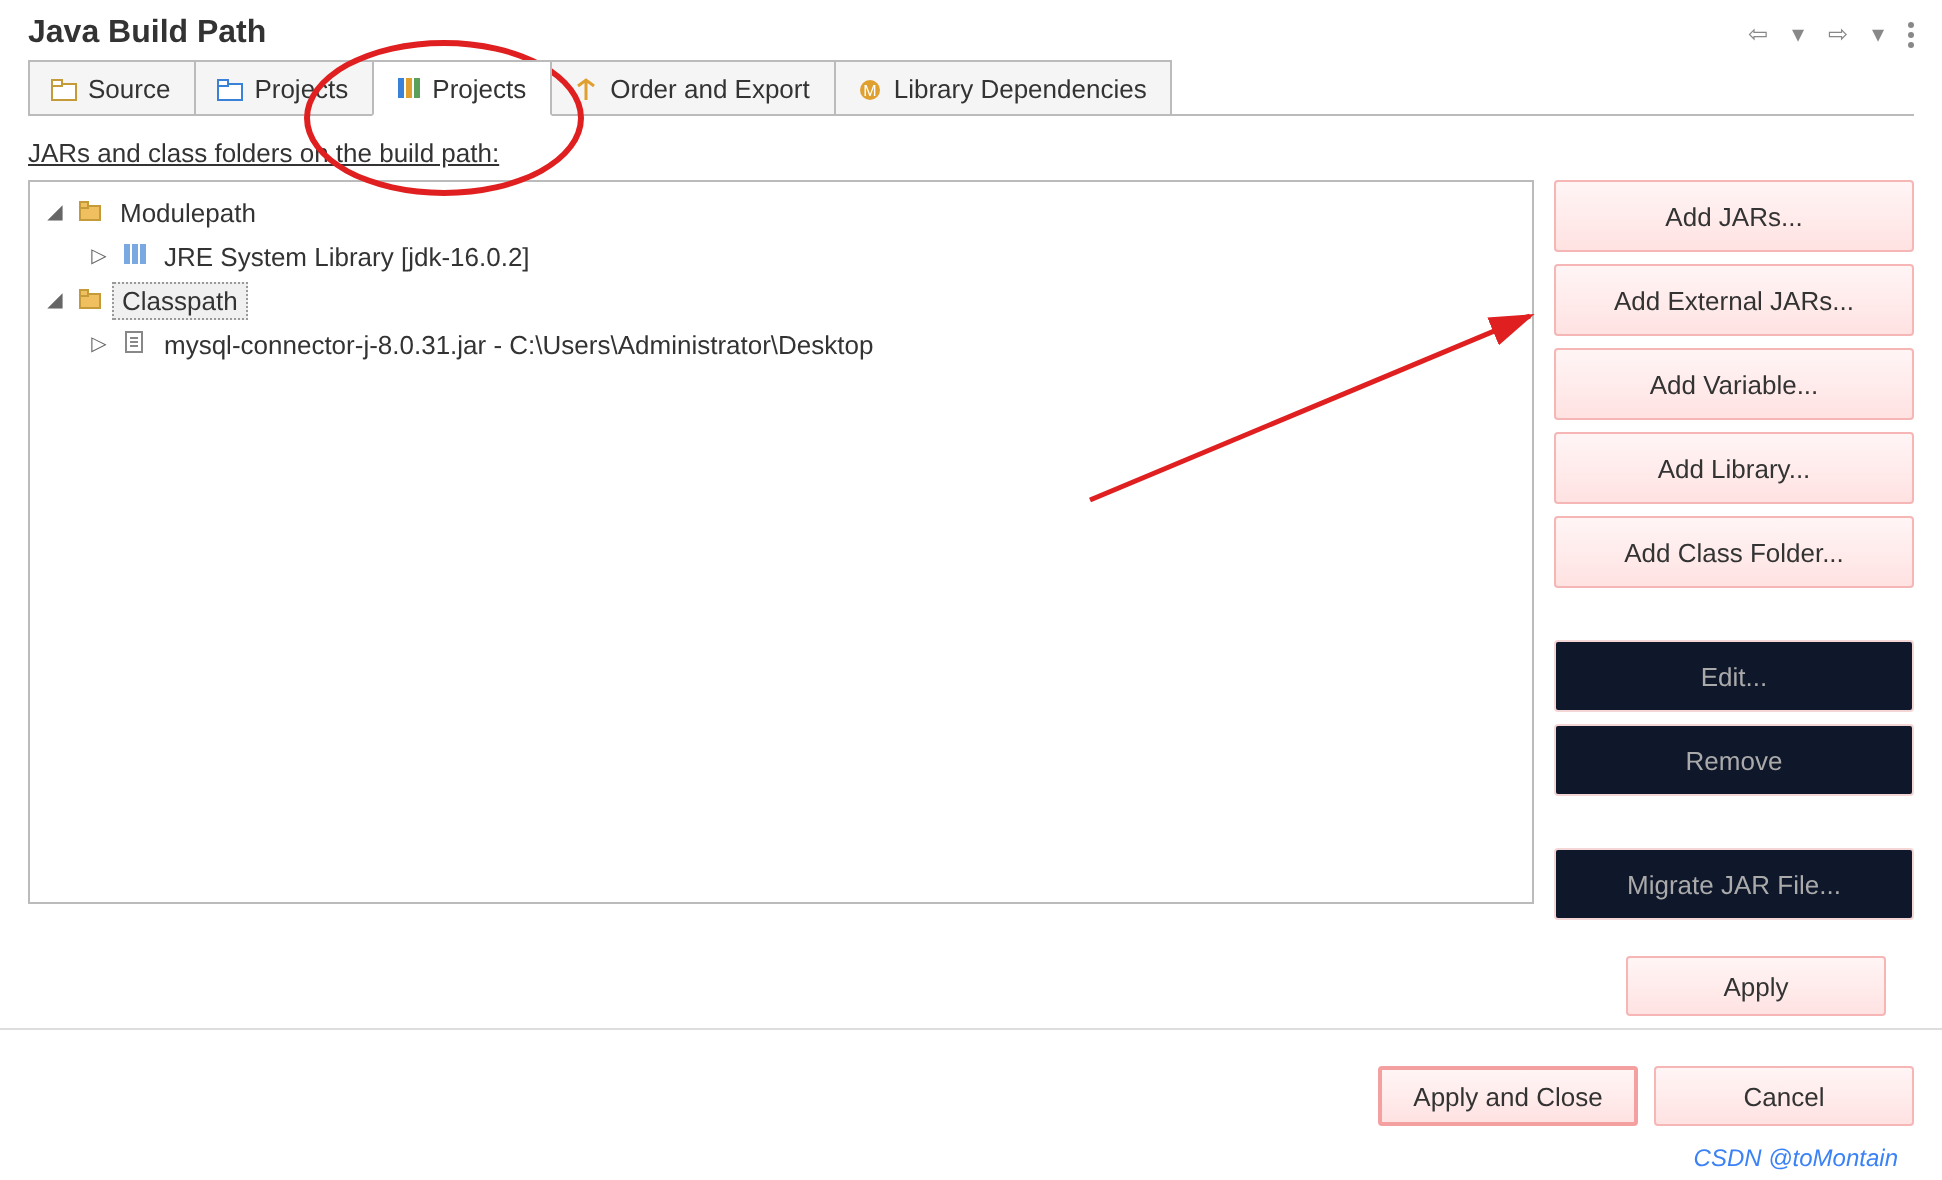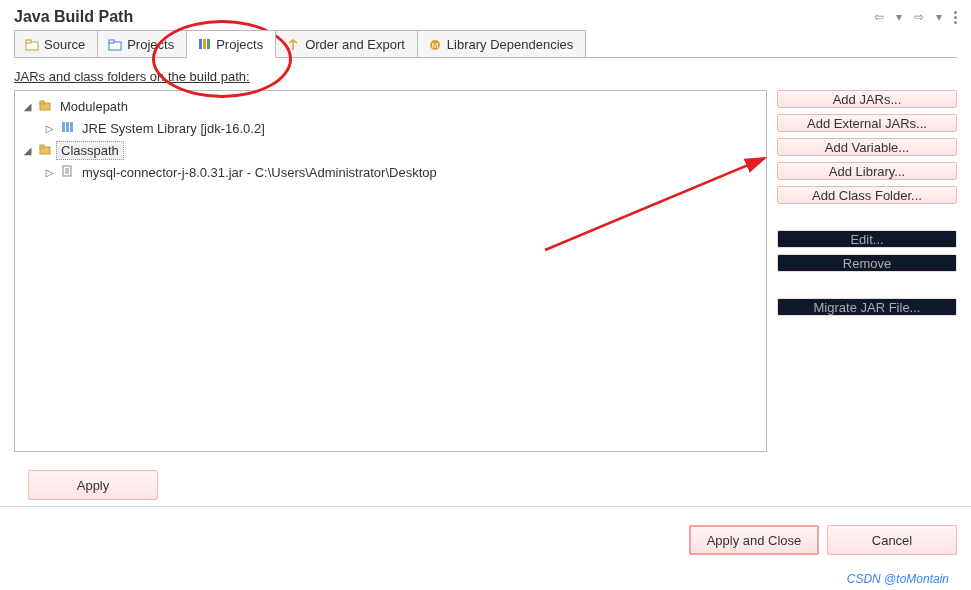--- a/index.html
+++ b/index.html
@@ -15,34 +15,34 @@
   .tab { border:1px solid #bbb; border-bottom:none; background:#f5f5f5; padding:4px 12px 4px 10px; display:flex; align-items:center; gap:5px; margin-right:-1px; cursor:pointer; font-size:13px; height:28px; }
   .tab.active { background:#fff; position:relative; z-index:2; border-bottom:1px solid #fff; }
   .tab-icon { width:14px; height:14px; display:inline-flex; align-items:center; justify-content:center; }
   .tab-ruler { border-bottom:1px solid #bbb; margin:0 14px; position:relative; top:-1px; z-index:0; }
 
   .body { padding:10px 14px 0 14px; }
   .desc { font-size:13px; color:#333; margin-bottom:6px;text-decoration:underline; }
   .main-row { display:flex; gap:10px; }
   .tree-box { flex:1; border:1px solid #bbb; height:362px; padding:4px 6px; overflow:auto; }
   .btn-col { width:180px; display:flex; flex-direction:column; gap:6px; }
-  .btn { height:18px; border:1px solid #f6b6b6; background:linear-gradient(#fff5f5,#ffe2e2); color:#333; font-size:13px; cursor:pointer; border-radius:2px; }
+  .btn { height:36px; border:1px solid #f6b6b6; background:linear-gradient(#fff5f5,#ffe2e2); color:#333; font-size:13px; cursor:pointer; border-radius:2px; }
   .btn:disabled { color:#aaa; background:#0f172a; border-color:#f5d6d6; cursor:default; }
   .gap { height:14px; }
 
   .tree-row { display:flex; align-items:center; height:22px; gap:4px; white-space:nowrap; }
   .twisty { width:13px; display:inline-flex; justify-content:center; cursor:pointer; color:#666; font-size:10px; }
   .indent { display:inline-block; width:18px; }
   .node-label { padding:1px 4px; }
   .selected { border:1px dotted #999; background:#f0f0f0; }
   .ico-pkg { color:#e0a030; }
   .ico-lib { color:#3a82d8; }
   .ico-jar { color:#888; }
 
-  .bottom-bar { display:flex; padding:18px 14px 6px 14px; }
+  .bottom-bar { display:flex; justify-content:flex-end; padding:18px 14px 6px 14px; }
   .bottom-bar2 { display:flex; justify-content:flex-end; gap:8px; padding:18px 14px 6px 14px; border-top:1px solid #ddd; }
   .btn2 { width:130px; height:30px; border:1px solid #f6b6b6; background:linear-gradient(#fff5f5,#ffe2e2); color:#333; font-size:13px; cursor:pointer; border-radius:2px; }
   .btn2.highlight { border:2px solid #f5a0a0; }
 
   .watermark { position:absolute; right:22px; bottom:4px; color:#3b82f6; font-size:12px; font-style:italic; }
 
   .annot-circle { position:absolute; border:3px solid #e02020; border-radius:50%; pointer-events:none; }
   .annot-arrow { position:absolute; pointer-events:none; }
 </style>
 </head>

